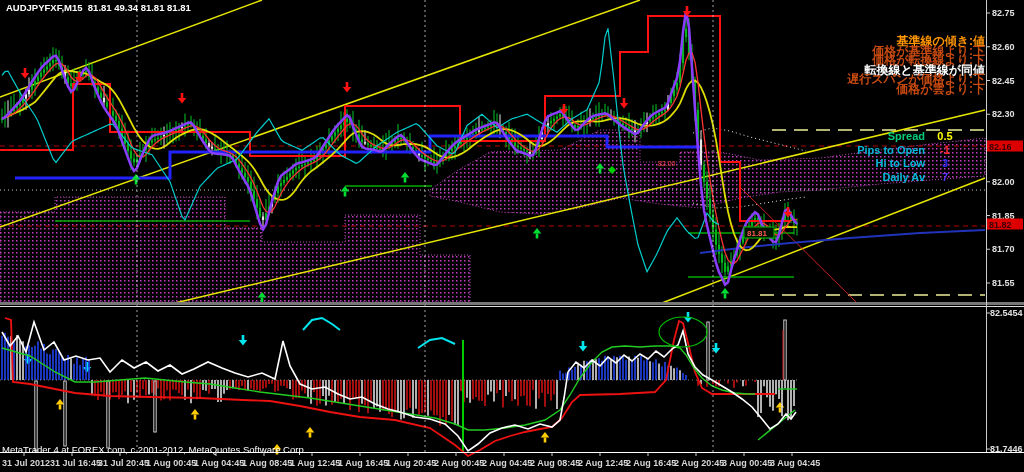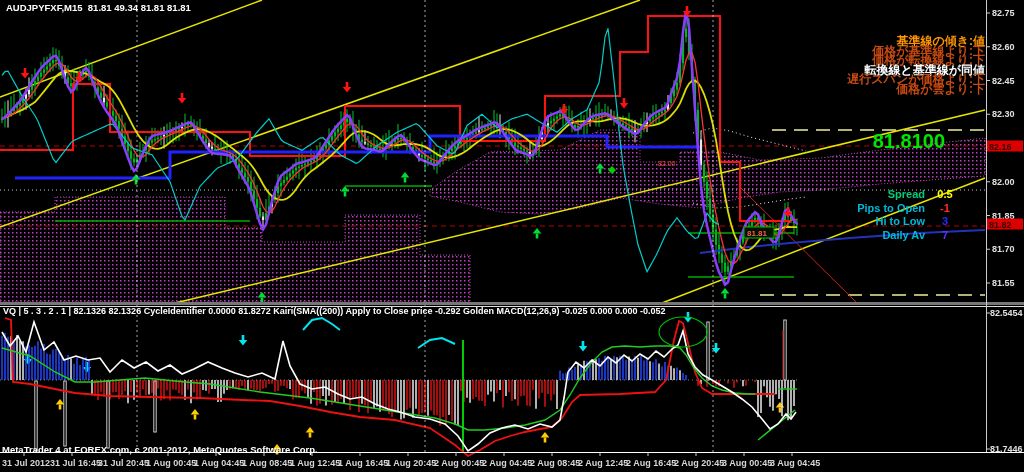--- a/index.html
+++ b/index.html
@@ -2,21 +2,21 @@
 <html><head>
 <meta charset="utf-8">
 <style>
   html,body{margin:0;padding:0;background:#222;}
   #app{position:relative;width:1024px;height:472px;background:#000;overflow:hidden;
        font-family:"Liberation Sans",sans-serif;}
   #cv{position:absolute;left:0;top:0;}
   .ovl{position:absolute;white-space:pre;}
   #title{left:6px;top:2px;font-size:9.5px;font-weight:bold;color:#fff;}
   #indTitle{left:3px;top:306px;font-size:9px;font-weight:bold;color:#fff;}
-  #copy{left:2px;top:444px;font-size:9.5px;font-weight:bold;color:#fff;}
+  #copy{left:2px;top:444px;font-size:9.5px;font-weight:normal;color:#fff;}
   #info{right:39px;top:1px;text-align:right;}
   #info .jp{font-size:12px;line-height:9.5px;font-weight:bold;letter-spacing:0;}
   #bigPrice{font-size:20px;line-height:22px;font-weight:bold;padding-right:40px;}
   .irow{display:flex;justify-content:flex-end;align-items:baseline;
         font-size:11px;line-height:13.5px;font-weight:bold;padding-right:27px;}
   .irow .val{width:26px;text-align:center;margin-left:7px;}
 </style>
 </head>
 <body>
 
@@ -1064,18 +1064,16 @@
         <text x="674" y="466" fill="#d6d6d6" font-size="9px" font-family="Liberation Sans" font-weight="bold" text-anchor="start">2 Aug 20:45</text>
         <line x1="744" y1="452" x2="744" y2="456" stroke="#ccc"></line>
         <text x="722" y="466" fill="#d6d6d6" font-size="9px" font-family="Liberation Sans" font-weight="bold" text-anchor="start">3 Aug 00:45</text>
         <line x1="792" y1="452" x2="792" y2="456" stroke="#ccc"></line>
         <text x="770" y="466" fill="#d6d6d6" font-size="9px" font-family="Liberation Sans" font-weight="bold" text-anchor="start">3 Aug 04:45</text>
       </g>
     </svg>
   <div id="title" class="ovl">AUDJPYFXF,M15  81.81 49.34 81.81 81.81</div>
   <div id="info" class="ovl">
     <div id="jpLines"><div class="jp" style="color: rgb(255, 149, 0);">基準線の傾き:値</div><div class="jp" style="color: rgb(198, 74, 16);">価格が基準線より:下</div><div class="jp" style="color: rgb(198, 74, 16);">価格が転換線より:下</div><div class="jp" style="color: rgb(255, 255, 255);">転換線と基準線が同値</div><div class="jp" style="color: rgb(198, 74, 16);">遅行スパンが価格より:下</div><div class="jp" style="color: rgb(198, 74, 16);">価格が雲より:下</div></div>
-    <div id="bigPrice" style="color: rgb(0, 230, 0);">81.8100</div>
     <div id="infoRows"><div class="irow"><span class="lab" style="color: rgb(0, 204, 122);">Spread</span><span class="val" style="color: rgb(255, 255, 0);">0.5</span></div><div class="irow"><span class="lab" style="color: rgb(0, 184, 217);">Pips to Open</span><span class="val" style="color: rgb(255, 42, 42);">-1</span></div><div class="irow"><span class="lab" style="color: rgb(0, 184, 217);">Hi to Low</span><span class="val" style="color: rgb(42, 42, 255);">3</span></div><div class="irow"><span class="lab" style="color: rgb(0, 184, 217);">Daily Av</span><span class="val" style="color: rgb(90, 53, 255);">7</span></div></div>
   </div>
-  <div id="indTitle" class="ovl">VQ | 5 . 3 . 2 . 1 | 82.1326 82.1326 CycleIdentifier 0.0000 81.8272 Kairi(SMA((200)) Apply to Close price -0.292 Golden MACD(12,26,9) -0.025 0.000 0.000 -0.052</div>
   <div id="copy" class="ovl">MetaTrader 4 at FOREX.com, c 2001-2012, MetaQuotes Software Corp.</div>
 </div>
 
 </body></html>

